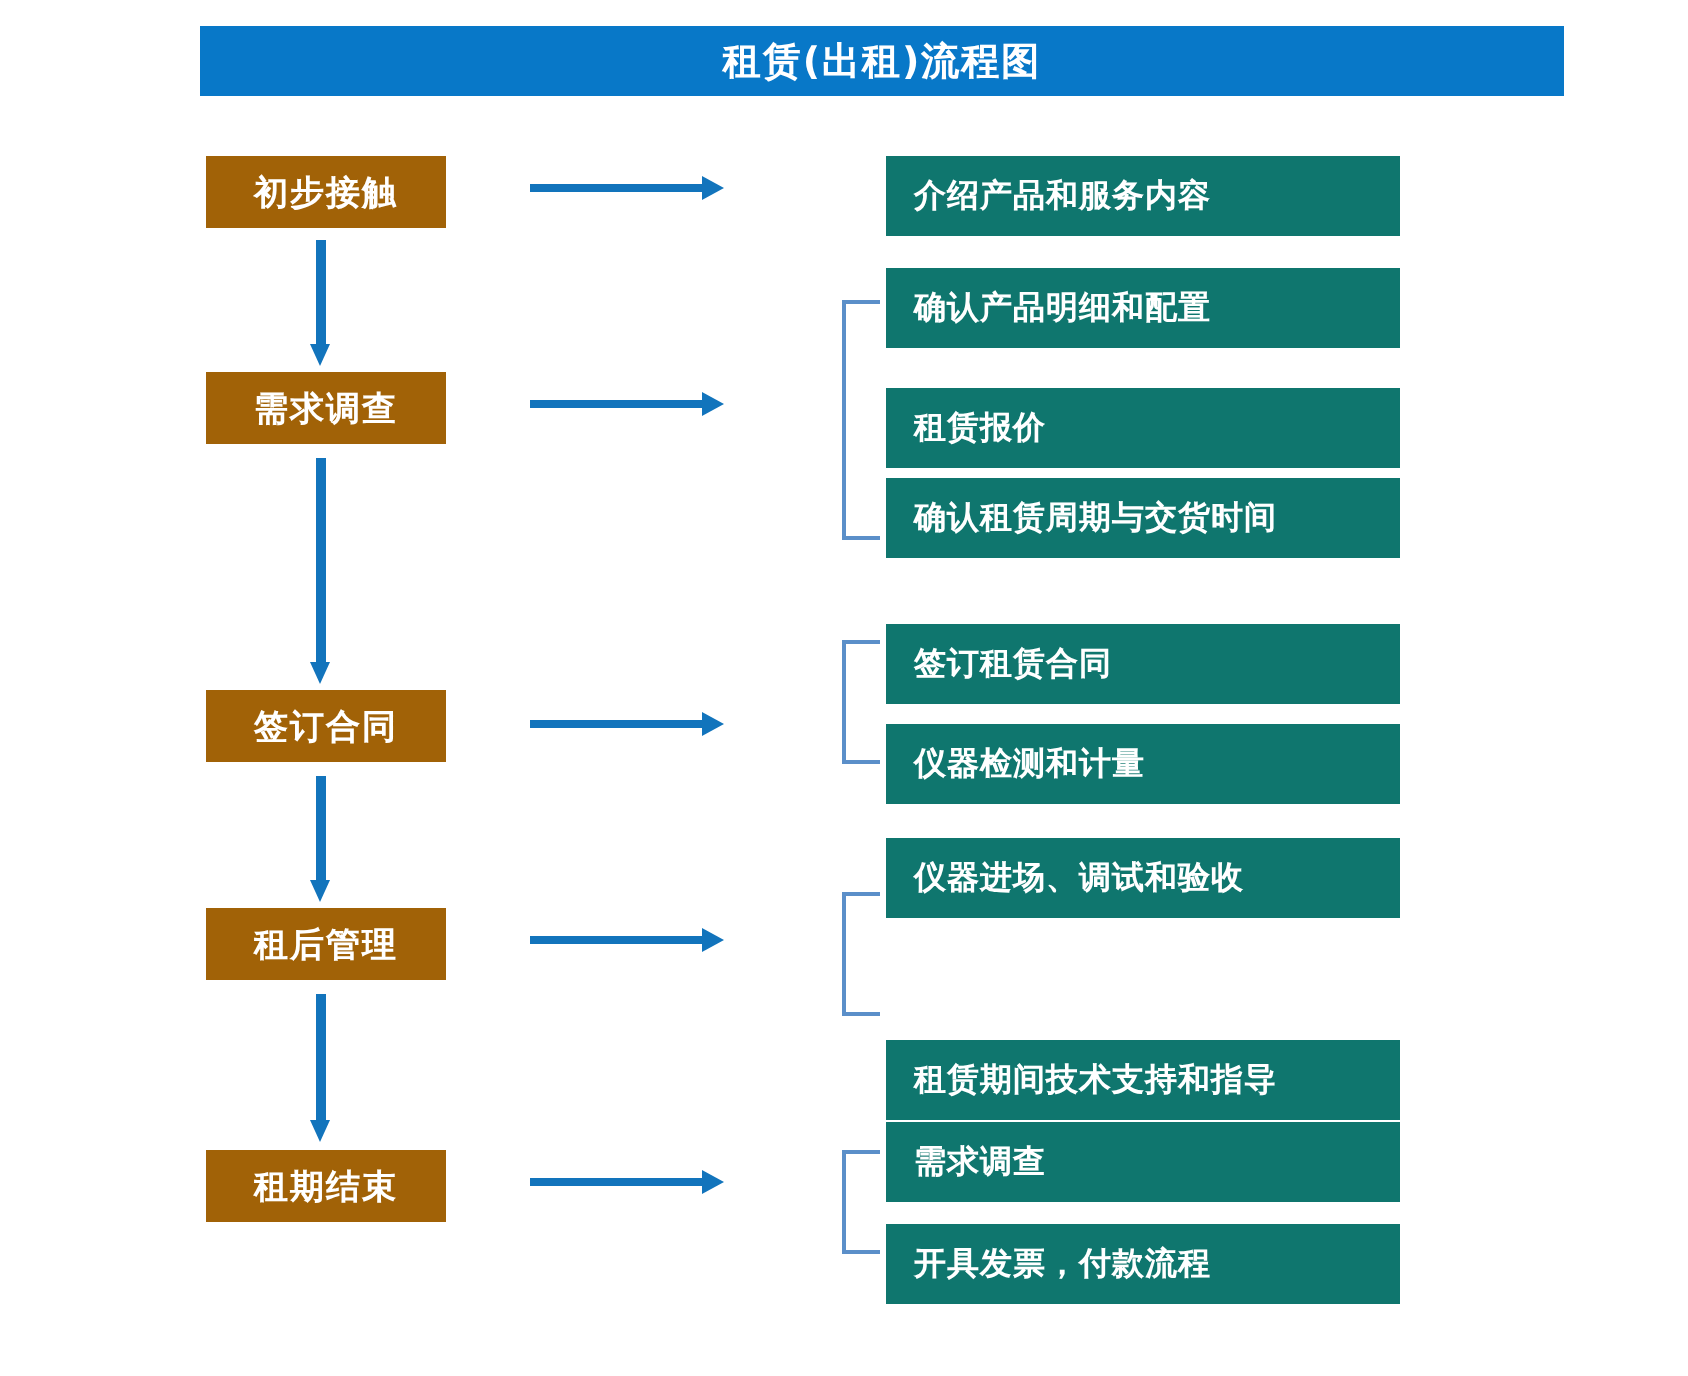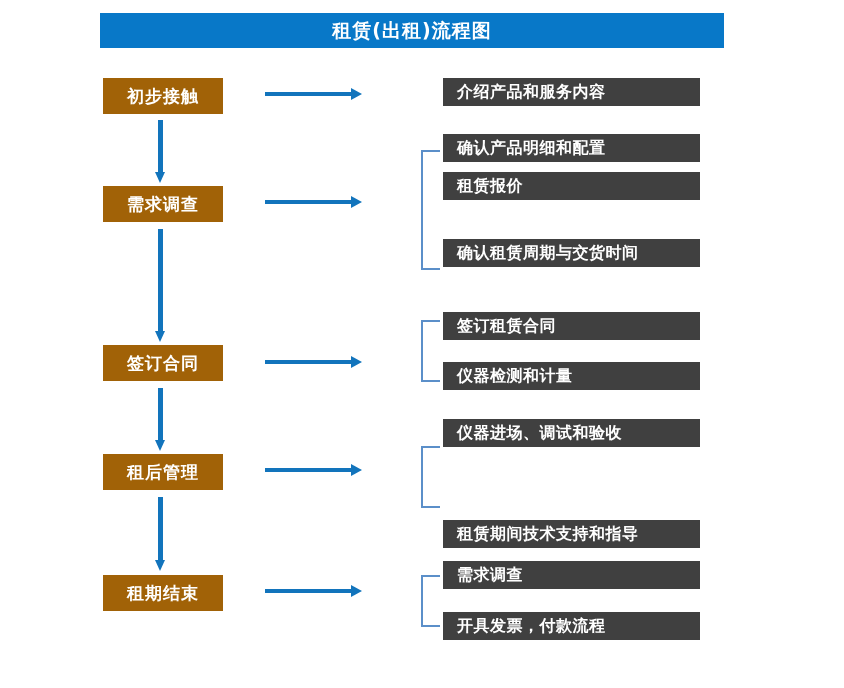--- a/index.html
+++ b/index.html
@@ -21,21 +21,21 @@
     top: 0;
     width: 844px;
     height: 688px;
   }
 
   
   .title-banner {
     position: absolute;
     left: 100px;
     top: 13px;
-    width: 624px;
+    width: 682px;
     height: 35px;
     background: #0878C8;
     color: #ffffff;
     font-size: 19px;
     font-weight: bold;
     display: flex;
     align-items: center;
     justify-content: center;
     letter-spacing: 1px;
   }
@@ -54,22 +54,22 @@
     align-items: center;
     justify-content: center;
     letter-spacing: 1px;
   }
 
   
   .detail-box {
     position: absolute;
     left: 443px;
     width: 257px;
-    height: 28px;
-    background: #404040;
+    height: 40px;
+    background: #0f766e;
     color: #ffffff;
     font-size: 16px;
     font-weight: bold;
     display: flex;
     align-items: center;
     padding-left: 14px;
     box-sizing: border-box;
     letter-spacing: 0.5px;
   }
 
@@ -202,21 +202,21 @@
   <div class="bracket" style="top:320px; height:62px;"></div>
 
   <div class="bracket" style="top:446px; height:62px;"></div>
 
   <div class="bracket" style="top:575px; height:52px;"></div>
 
   <div class="detail-box" style="top:78px;">介绍产品和服务内容</div>
 
   <div class="detail-box" style="top:134px;">确认产品明细和配置</div>
 
-  <div class="detail-box" style="top:172px;">租赁报价</div>
+  <div class="detail-box" style="top:194px;">租赁报价</div>
 
   <div class="detail-box" style="top:239px;">确认租赁周期与交货时间</div>
 
   <div class="detail-box" style="top:312px;">签订租赁合同</div>
 
   <div class="detail-box" style="top:362px;text-align:right;">仪器检测和计量</div>
 
   <div class="detail-box" style="top:419px;">仪器进场、调试和验收</div>
 
   <div class="detail-box" style="top:490px;margin-top:30px;">租赁期间技术支持和指导</div>

